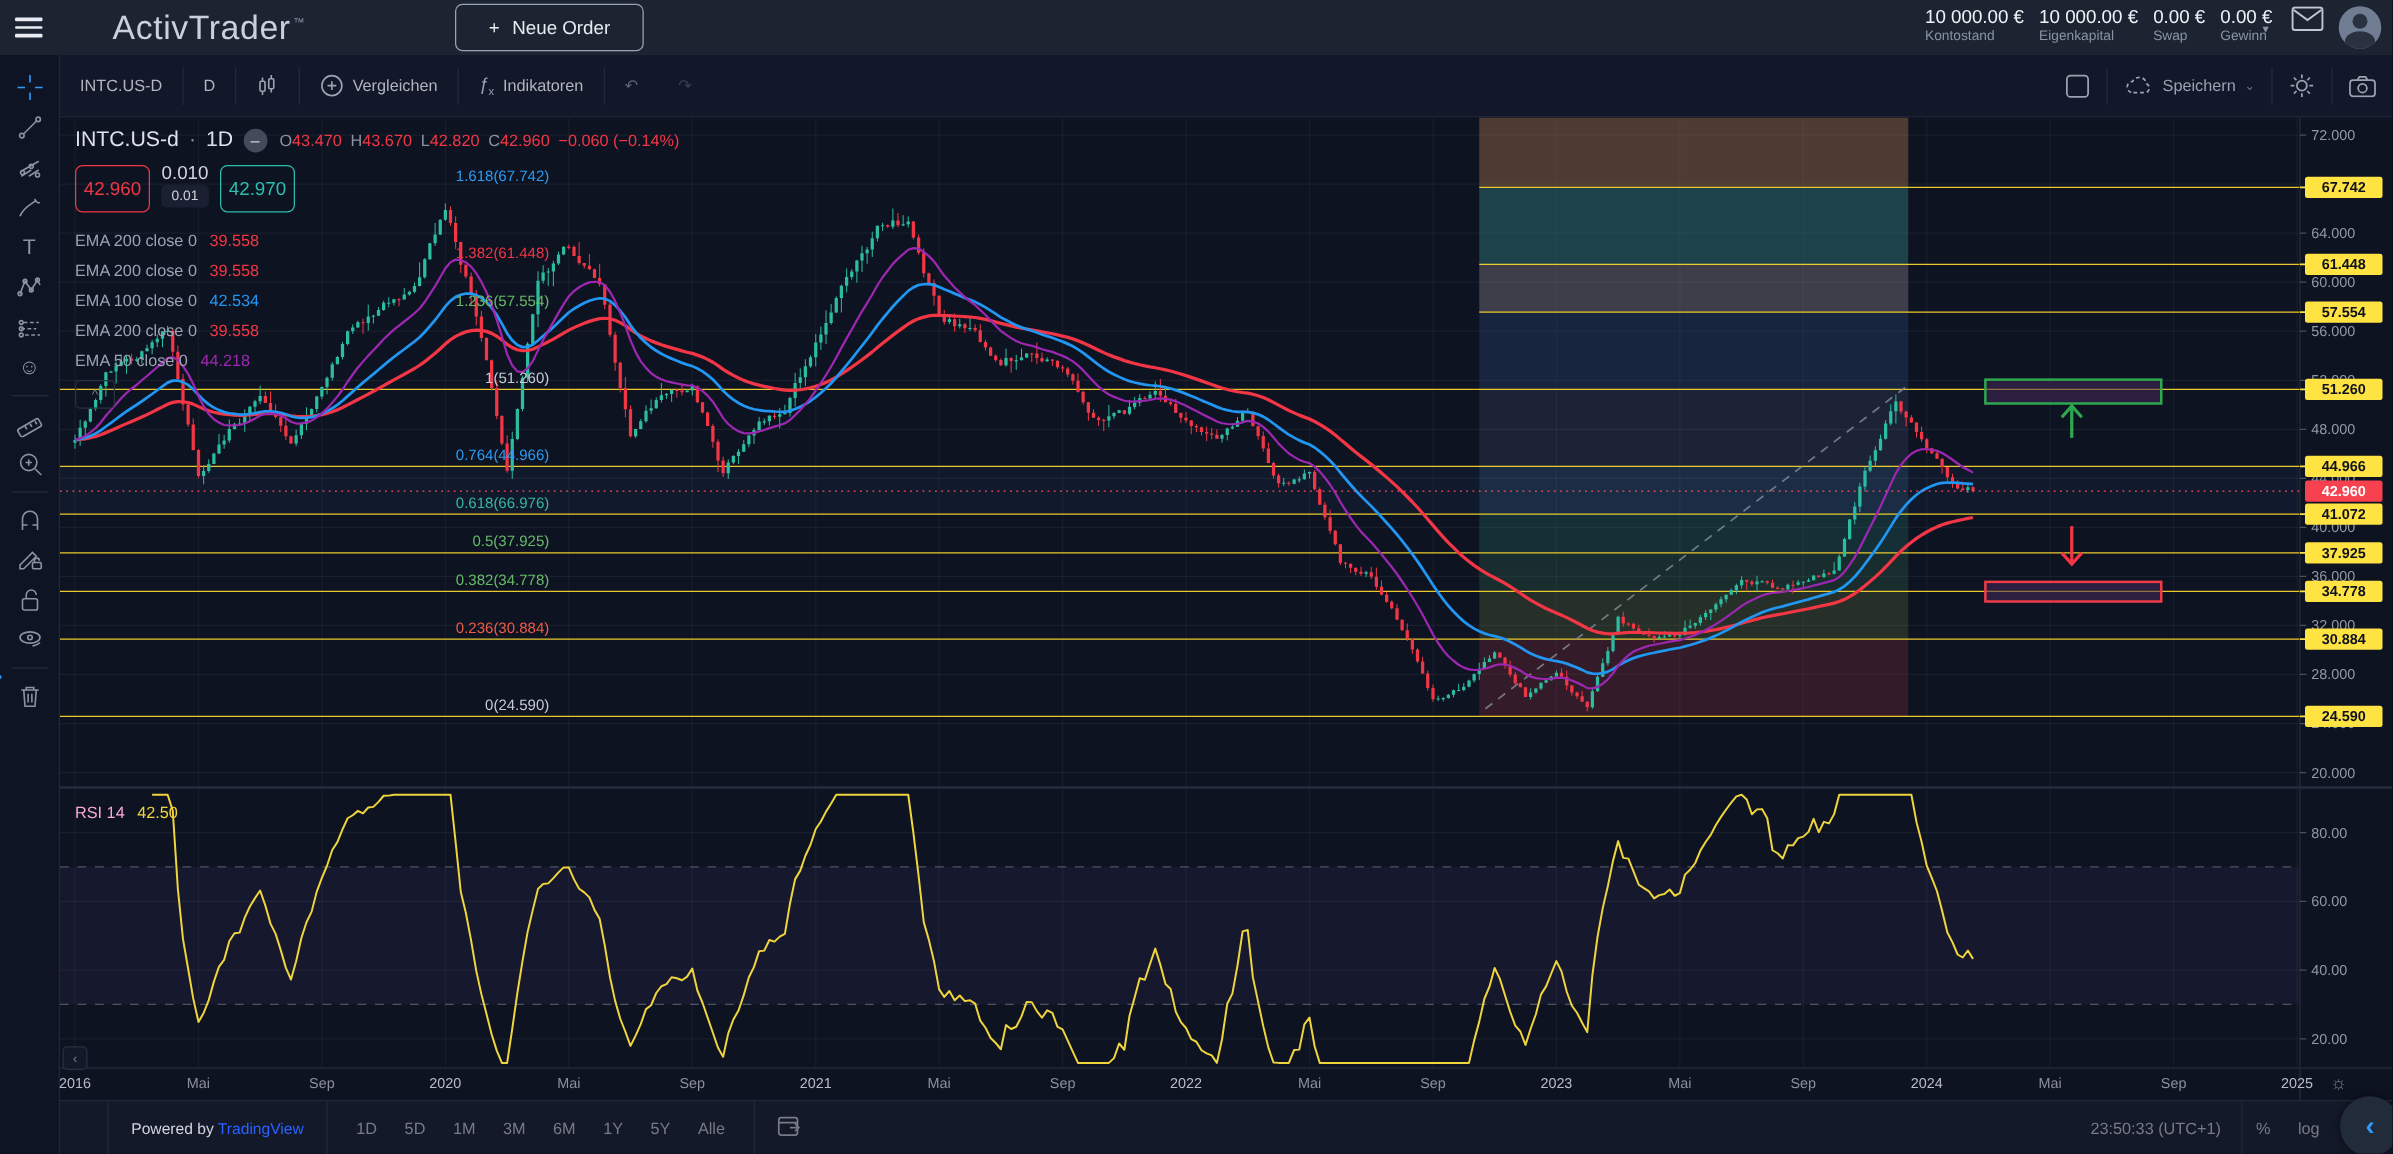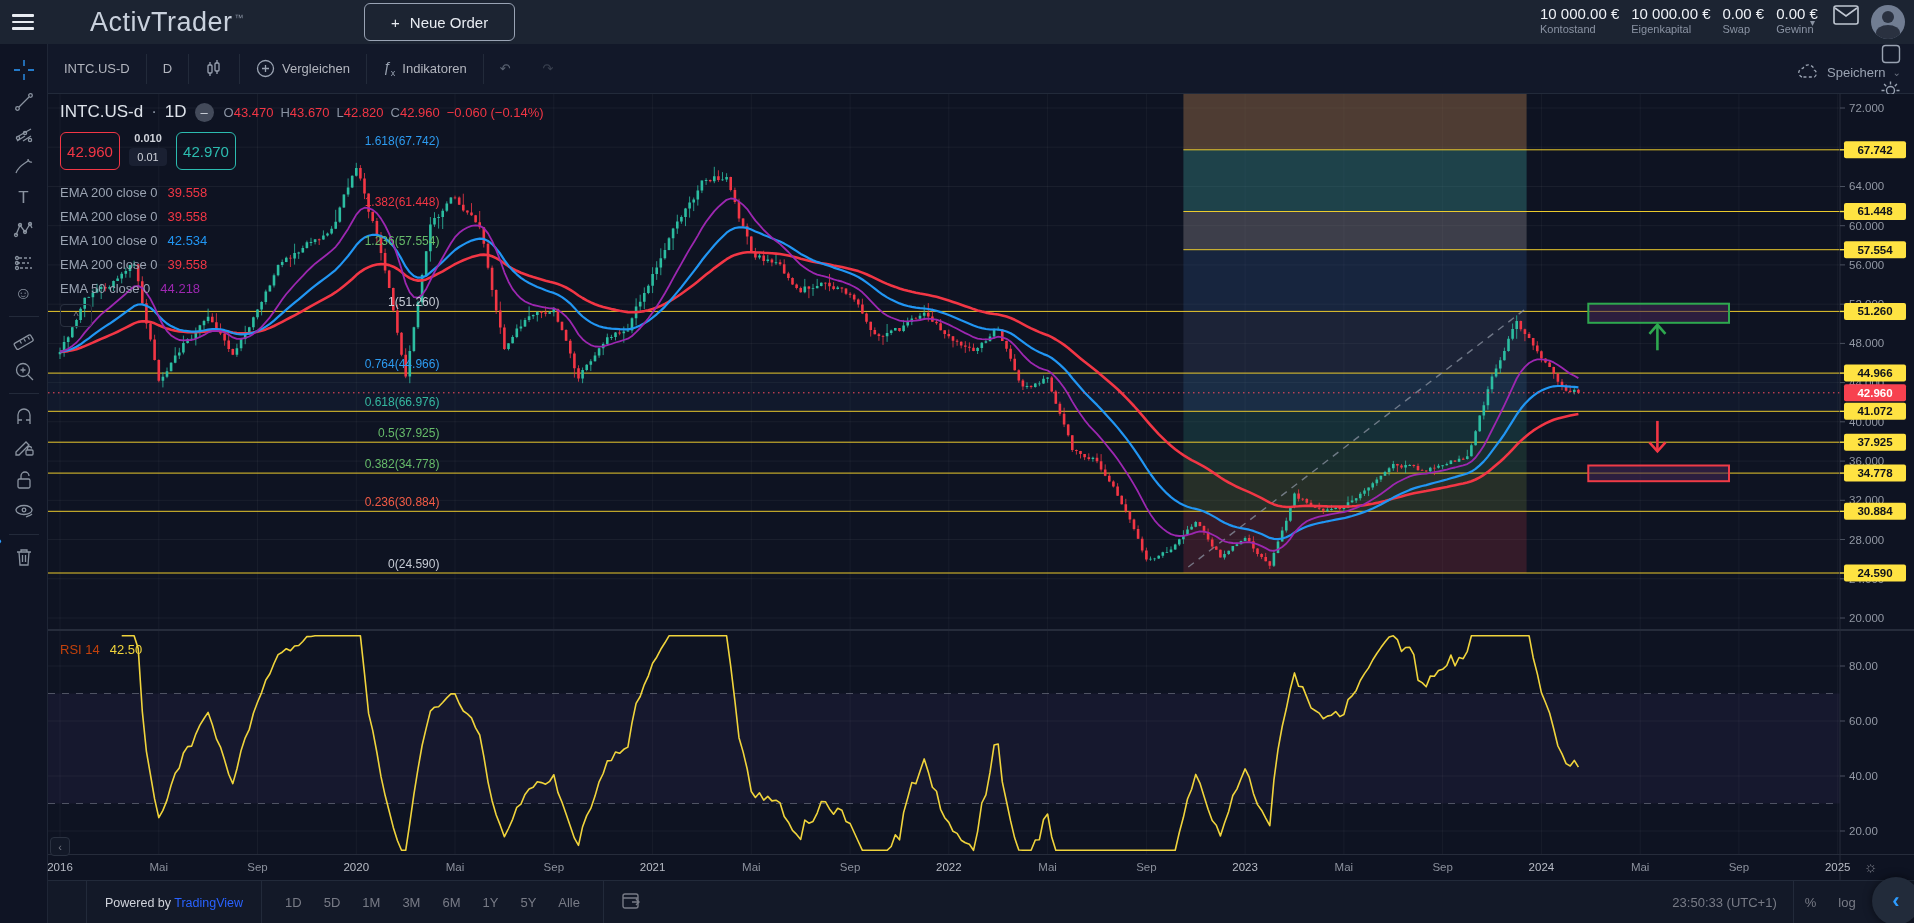--- a/index.html
+++ b/index.html
@@ -43,49 +43,49 @@
 
   
   .chart-toolbar{position:relative;height:49px;background:#121829;border-bottom:1px solid #222a3a;
                  display:flex;align-items:center;font-size:13px;color:#b2b5be;}
   .ct-item{display:flex;align-items:center;gap:7px;padding:0 16px;height:30px;cursor:pointer;white-space:nowrap;}
   .ct-sep{width:1px;height:30px;background:#222a3a;}
   .ct-dim{color:#5b6473;}
   .ct-dimmer{color:#39404f;}
   .fx{font-style:italic;font-size:14px;color:#9aa3b2;}
   .fx sub{font-size:9px;font-style:normal;}
-  .ct-right{margin-left:auto;display:flex;align-items:flex-end;height:49px;flex-direction:column;}
+  .ct-right{margin-left:auto;display:flex;align-items:center;height:49px;}
   .ct-right .ct-item{padding:0 13px;color:#9aa3b2;}
   .ct-right svg{stroke:#9aa3b2;fill:none;stroke-width:1.4;}
 
   
   .chart-stack{position:relative;width:1866px;height:787px;background:#0e1322;}
   #chart-svg{position:absolute;left:0;top:0;}
   .legend{position:absolute;left:12px;top:8px;z-index:5;}
   .lg-title{display:flex;align-items:center;gap:8px;font-size:17px;color:#dde2ea;}
   .lg-badge{width:19px;height:19px;border-radius:50%;background:#434a5a;color:#d6dae2;font-size:13px;
             display:flex;align-items:center;justify-content:center;cursor:pointer;}
   .lg-ohlc{font-size:13px;margin-left:2px;display:flex;gap:7px;}
   .lg-ohlc .k{color:#8a93a3;}
   .lg-ohlc .v,.lg-chg{color:#f23645;}
   .quote{display:flex;align-items:flex-start;margin-top:10px;gap:6px;}
   .qbox{width:58px;height:36px;border-radius:6px;border:1.5px solid;display:flex;align-items:center;
         justify-content:center;font-size:15px;cursor:pointer;}
   .qbox.bid{border-color:#f23645;color:#f23645;}
   .qbox.ask{border-color:#2cbcb0;color:#2cbcb0;}
   .spread{display:flex;flex-direction:column;align-items:center;width:44px;}
-  .spread .s1{font-size:11px;color:#d1d4dc;line-height:13px;font-weight:bold;}
+  .spread .s1{font-size:15px;color:#d1d4dc;line-height:13px;}
   .spread .s2{font-size:11px;color:#d1d4dc;background:#1a2032;border-radius:4px;padding:3px 8px;margin-top:3px;}
   .ema-rows{margin-top:10px;}
   .ema-row{font-size:13px;height:24px;display:flex;align-items:center;gap:10px;}
   .ema-row .el{color:#9aa3b2;}
   .collapse-btn{width:30px;height:21px;border:1px solid #2a3140;border-radius:4px;color:#787b86;
                 font-size:11px;display:flex;align-items:center;justify-content:center;margin-top:4px;cursor:pointer;}
   .rsi-legend{position:absolute;left:12px;top:548px;z-index:5;font-size:13px;display:flex;gap:10px;}
-  .rsi-legend .rl{color:#c2410c;}
+  .rsi-legend .rl{color:#f9a8d4;}
   .rsi-legend .rv{color:#f0d43c;}
   .fib-label{position:absolute;font-size:12px;white-space:nowrap;transform:translateY(-100%);
              text-align:right;z-index:4;}
   #fib-labels{position:absolute;left:0;top:0;width:1130px;height:787px;pointer-events:none;}
   .fib-label{right:736px;}
   .time-axis{position:absolute;left:0;top:760px;width:1866px;height:27px;border-top:1px solid #262c3b;
              font-size:11.5px;color:#8b909c;}
   .tick-label{position:absolute;top:6px;transform:translateX(-50%);white-space:nowrap;}
   .tick-label.major{color:#b8bcc6;}
   .axis-sun{position:absolute;left:1816px;top:3px;font-size:15px;color:#787b86;cursor:pointer;}

